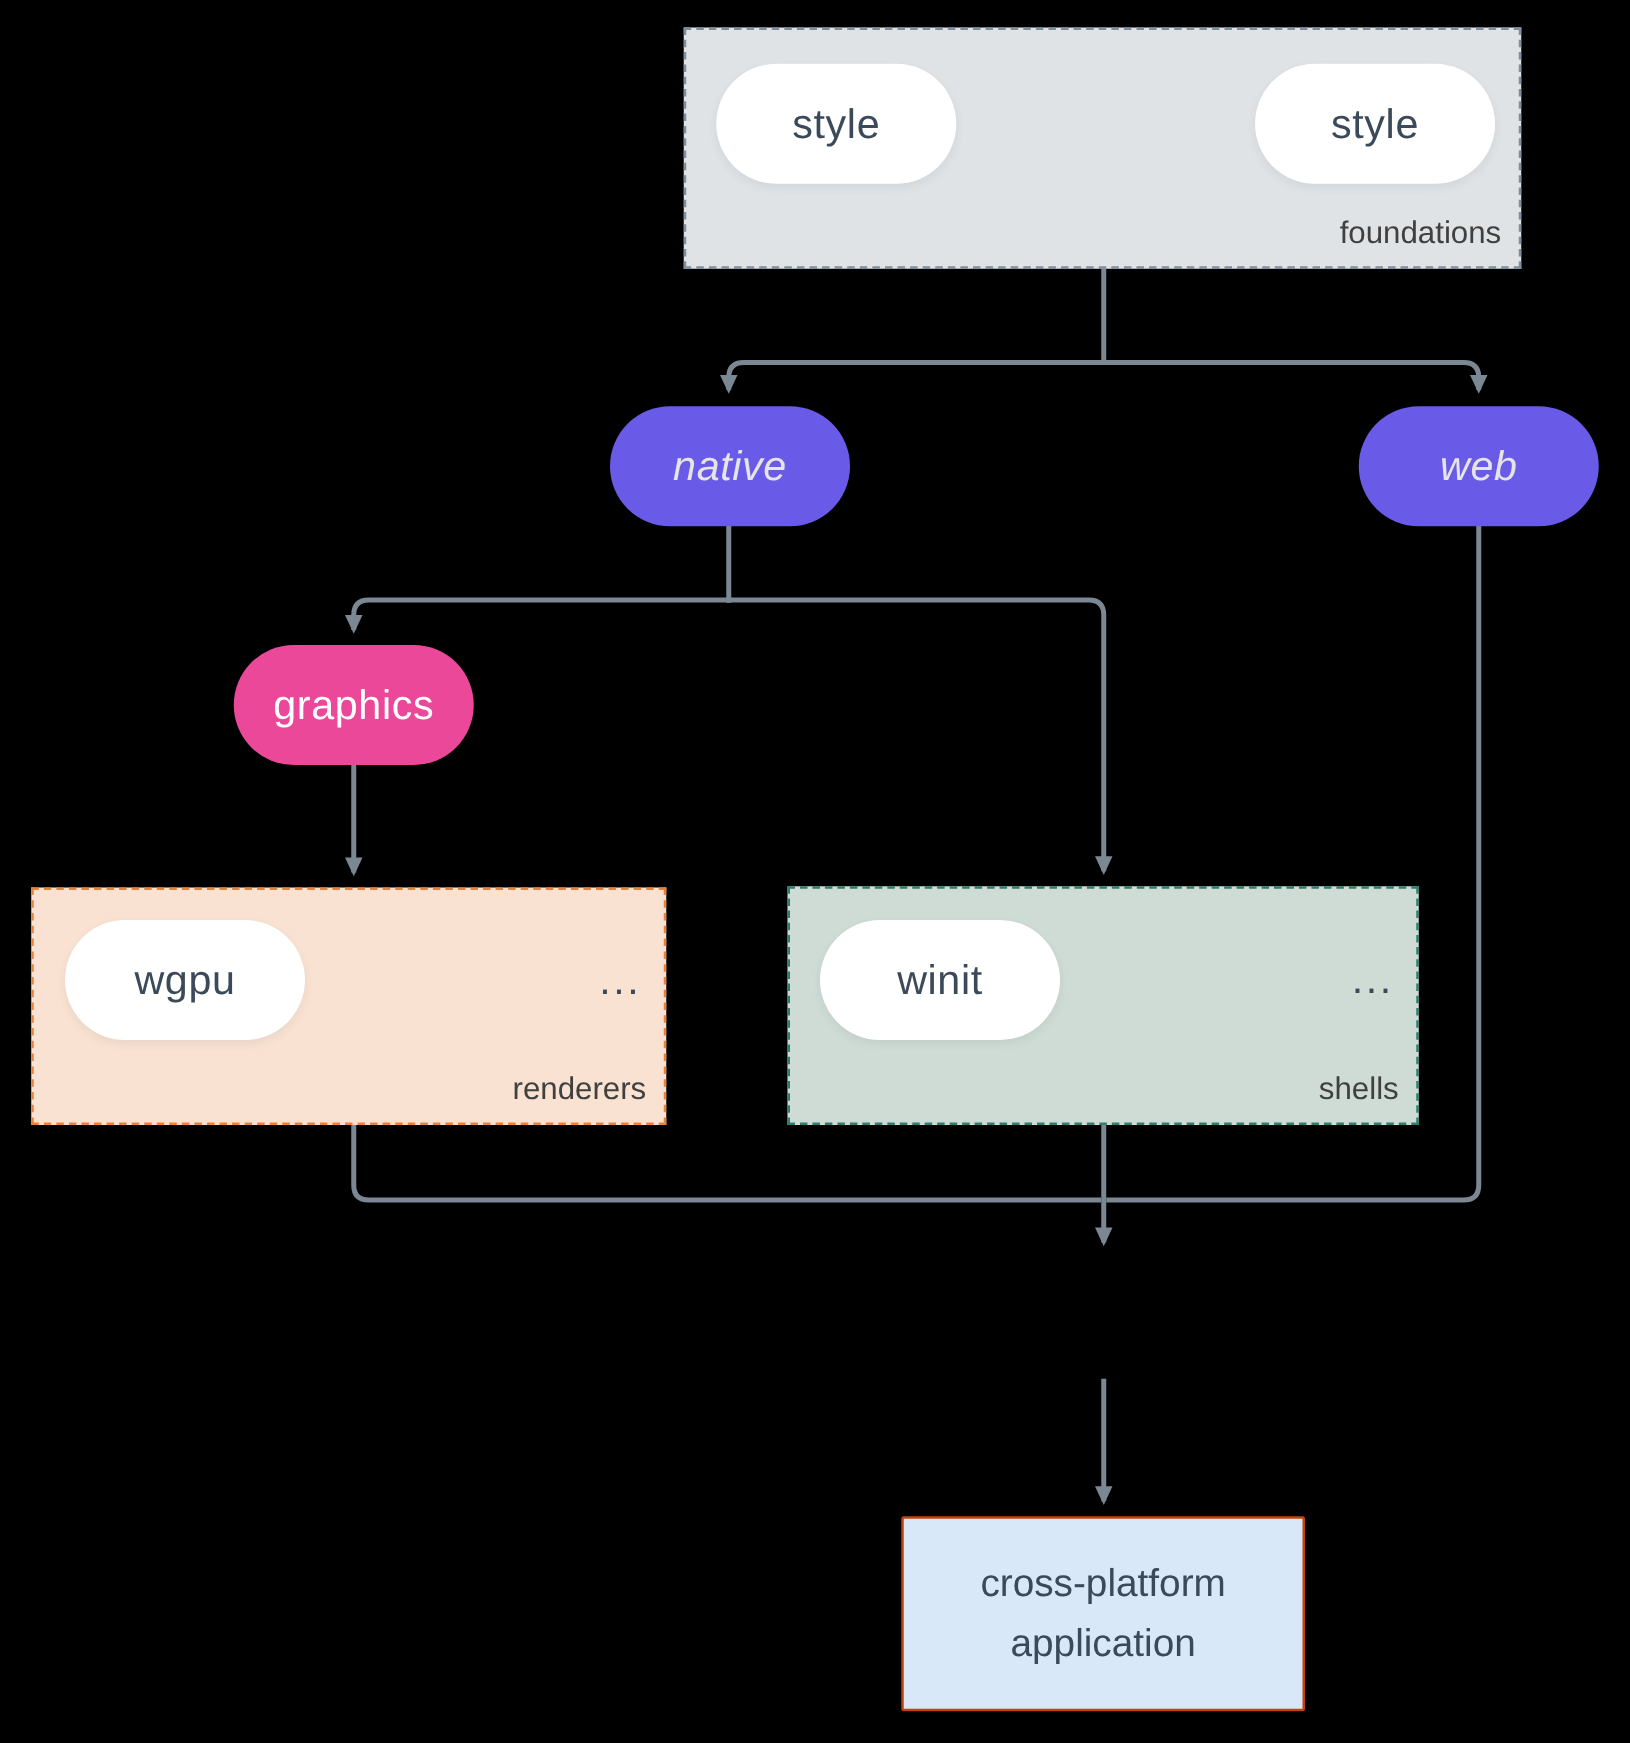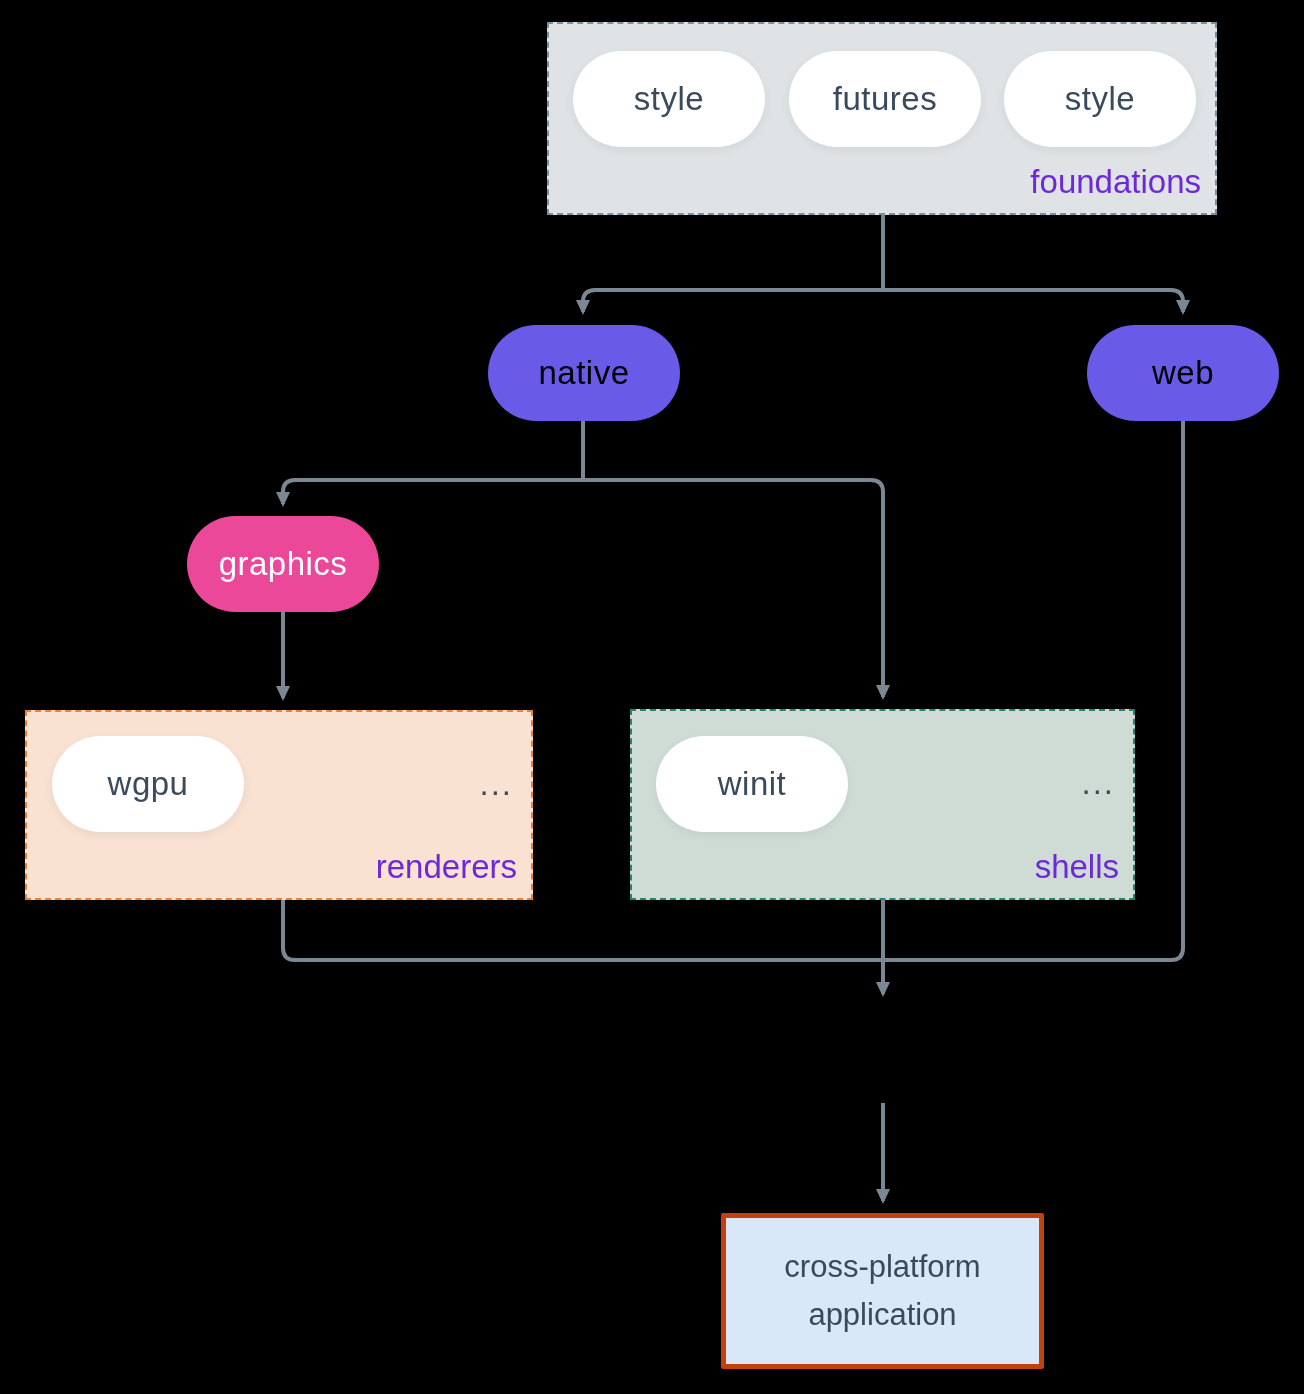--- a/index.html
+++ b/index.html
@@ -37,41 +37,41 @@
     border: 2px dashed #e8833c;
   }
   .group-shells {
     left: 630px; top: 709px; width: 505px; height: 191px;
     background: #cfdcd5;
     border: 2px dashed #2e7f6e;
   }
   .group-label {
     position: absolute;
     right: 14px; bottom: 12px;
-    font-size: 33px;
-    color: #6d28d9;
+    font-size: 25px;
+    color: #404040;
   }
   
   .pill {
     position: absolute;
     width: 192px; height: 96px;
     border-radius: 48px;
     display: flex;
     align-items: center;
     justify-content: center;
     font-size: 33px;
     letter-spacing: 0.5px;
     white-space: nowrap;
   }
   .pill-white {
     background: #ffffff;
     color: #3b4a5a;
     box-shadow: 0 3px 8px rgba(40,60,80,0.08);
   }
-  .pill-purple { background: #6a5ae8; color: #000000; }
+  .pill-purple { background: #6a5ae8; color: #e5e5e5; font-style: italic; }
   .pill-orange { background: #ec4899; color: #ffffff; }
   .pill-blue   { background: #2e8bdb; color: #ffffff; }
 
   
   .p-core    { left: 24px;  top: 27px; }
   .p-futures { left: 240px; top: 27px; }
   .p-style   { left: 455px; top: 27px; }
   
   .p-wgpu { left: 25px;  top: 24px; }
   .p-glow { left: 241px; top: 24px; }
@@ -96,21 +96,21 @@
   .n-graphics { left: 187px;  top: 516px; }
   .n-iced     { left: 787px;  top: 1010px; }
 
   
   .app-box {
     position: absolute;
     left: 721px; top: 1213px;
     width: 323px; height: 156px;
     box-sizing: border-box;
     background: #d9e8f8;
-    border: 5px solid #c2410c;
+    border: 2px solid #c2410c;
     border-radius: 2px;
     display: flex;
     flex-direction: column;
     align-items: center;
     justify-content: center;
     font-size: 31px;
     line-height: 48px;
     color: #3b4a5a;
     text-align: center;
   }
@@ -147,21 +147,20 @@
       <path d="M1183,417 L1183,948 Q1183,960 1171,960 L885,960"></path>
 
       <path d="M883,900 L883,994" marker-end="url(#arw)"></path>
 
       <path d="M883,1103 L883,1201" marker-end="url(#arw)"></path>
     </g>
   </svg>
 
   <div class="group group-foundations">
     <div class="pill pill-white p-core">style</div>
-    <div class="pill pill-white p-futures">futures</div>
     <div class="pill pill-white p-style">style</div>
     <div class="group-label">foundations</div>
   </div>
 
   <div class="pill pill-purple n-native">native</div>
   <div class="pill pill-purple n-web">web</div>
 
   <div class="pill pill-orange n-graphics">graphics</div>
 
   <div class="group group-renderers">

